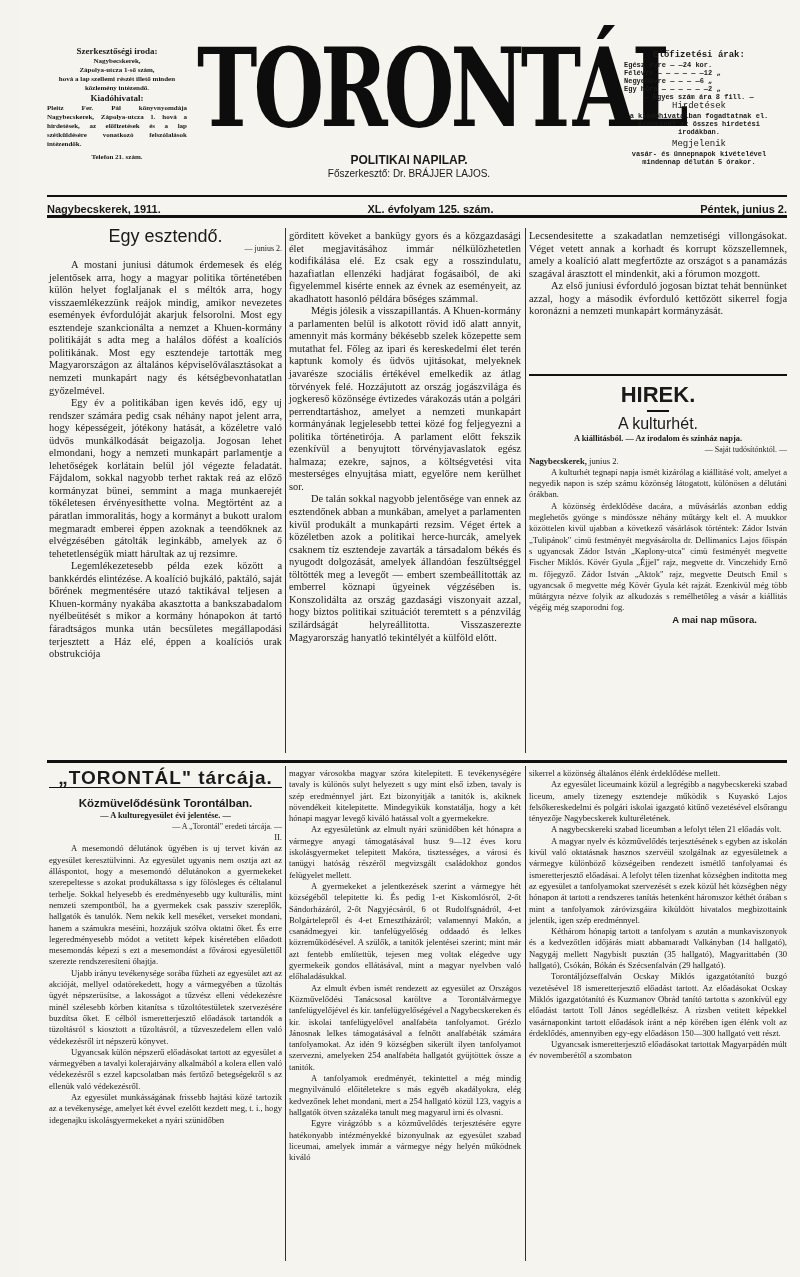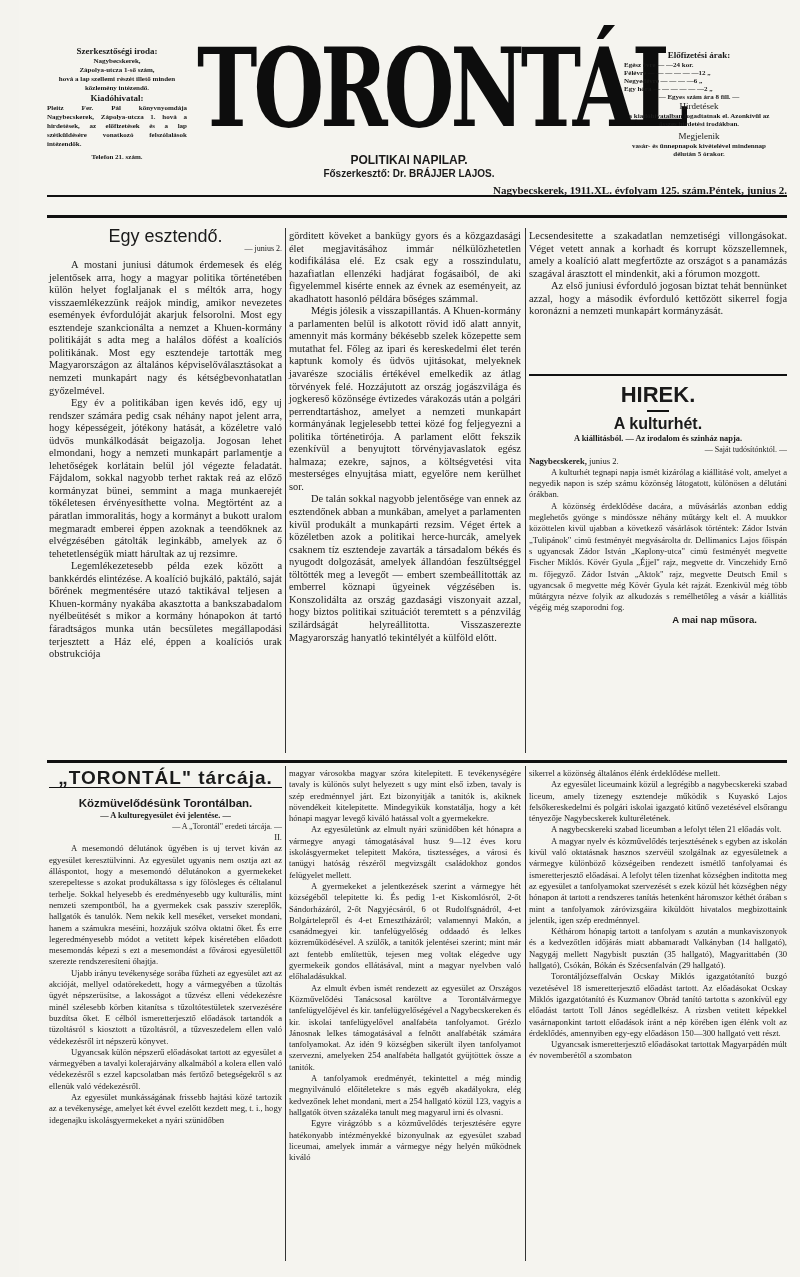--- a/index.html
+++ b/index.html
@@ -1,37 +1,37 @@
 <!DOCTYPE html>
 <html><head>
 <meta charset="utf-8">
 <style>
   html,body{margin:0;padding:0;background:#f4f3ee;}
   body{width:800px;height:1277px;overflow:hidden;position:relative;font-family:"DejaVu Serif",serif;color:#1a1a1a;}
   .page{position:absolute;left:0;top:0;width:800px;height:1277px;background:#f5f4ef;margin-left:19px;}
   .mast-left{position:absolute;left:28px;top:46px;width:140px;font-family:"Liberation Serif",serif;font-size:7px;line-height:9px;text-align:center;font-weight:bold;}
   .mast-left .h{font-size:9px;line-height:11px;}
   .mast-left .j{text-align:justify;}
-  .mast-right{position:absolute;left:605px;top:50px;width:150px;font-family:Liberation Serif, serif;font-size:7px;line-height:8px;text-align:center;font-weight:bold;}
+  .mast-right{position:absolute;left:605px;top:50px;width:150px;font-family:Liberation Mono, monospace;font-size:7px;line-height:8px;text-align:center;font-weight:bold;}
   .mast-right .h{font-size:9px;line-height:11px;}
   .price-row{display:flex;justify-content:flex-start;text-align:left;}
   .logo{position:absolute;left:178px;top:36px;width:410px;height:100px;font-family:"DejaVu Serif",serif;font-weight:bold;font-size:104px;line-height:100px;letter-spacing:-5px;text-align:center;transform:scaleX(0.78) scaleY(1.05);transform-origin:left top;width:525px;color:#0d0d0d;}
   .subtitle{position:absolute;left:300px;top:153px;width:180px;text-align:center;font-family:"Liberation Sans",sans-serif;font-weight:bold;font-size:12px;}
-  .editor{position:absolute;left:270px;top:168px;width:240px;text-align:center;font-family:"Liberation Sans",sans-serif;font-size:10px;font-weight:bold;}
+  .editor{position:absolute;left:270px;top:168px;width:240px;text-align:center;font-family:"Liberation Sans",sans-serif;font-size:10px;font-weight:normal;}
   .rule{position:absolute;left:28px;width:740px;background:#111;}
-  .dateline{position:absolute;left:28px;top:184px;width:740px;display:flex;justify-content:flex-end;font-family:Liberation Serif, serif;font-size:11px;font-weight:bold;}
+  .dateline{position:absolute;left:28px;top:203px;width:740px;display:flex;justify-content:space-between;font-family:Liberation Sans, sans-serif;font-size:11px;font-weight:bold;}
   .col{position:absolute;font-family:"Liberation Serif",serif;font-size:10.4px;line-height:12.55px;text-align:justify;}
   .col p{margin:0;text-indent:22px;}
   .col p.ni{text-indent:0;}
   .vr{position:absolute;width:1px;background:#333;}
   .art-title{font-family:"Liberation Sans",sans-serif;font-weight:normal;font-size:18px;text-align:center;margin:2px 0 0 0;}
   .art-date{text-align:right;font-size:8px;margin-bottom:4px;}
   .hirek{font-family:"Liberation Sans",sans-serif;font-weight:bold;font-size:22px;text-align:center;line-height:26px;margin-top:2px;}
   .dash{width:22px;height:2px;background:#111;margin:2px auto 3px auto;}
-  .kult{font-family:"Liberation Sans",sans-serif;font-weight:bold;font-size:16px;text-align:center;line-height:18px;}
+  .kult{font-family:"Liberation Sans",sans-serif;font-weight:normal;font-size:16px;text-align:center;line-height:18px;}
   .sub-b{font-weight:bold;font-size:8.4px;text-align:center;}
   .sub-s{font-size:8px;text-align:right;}
   .right{text-align:left;}
   .col8{font-size:8.6px;line-height:11.3px;}
   .tarca-title{font-family:"Liberation Sans",sans-serif;font-weight:bold;font-size:19px;text-align:center;letter-spacing:1px;margin-top:6px;}
   .kozmu{font-family:"Liberation Sans",sans-serif;font-weight:bold;font-size:11.5px;text-align:center;margin-top:10px;}
   .center{text-align:right;}
   .section-head{font-family:"Liberation Sans",sans-serif;font-weight:bold;font-size:9.5px;text-align:right;padding-right:30px;}
 </style>
 </head>

